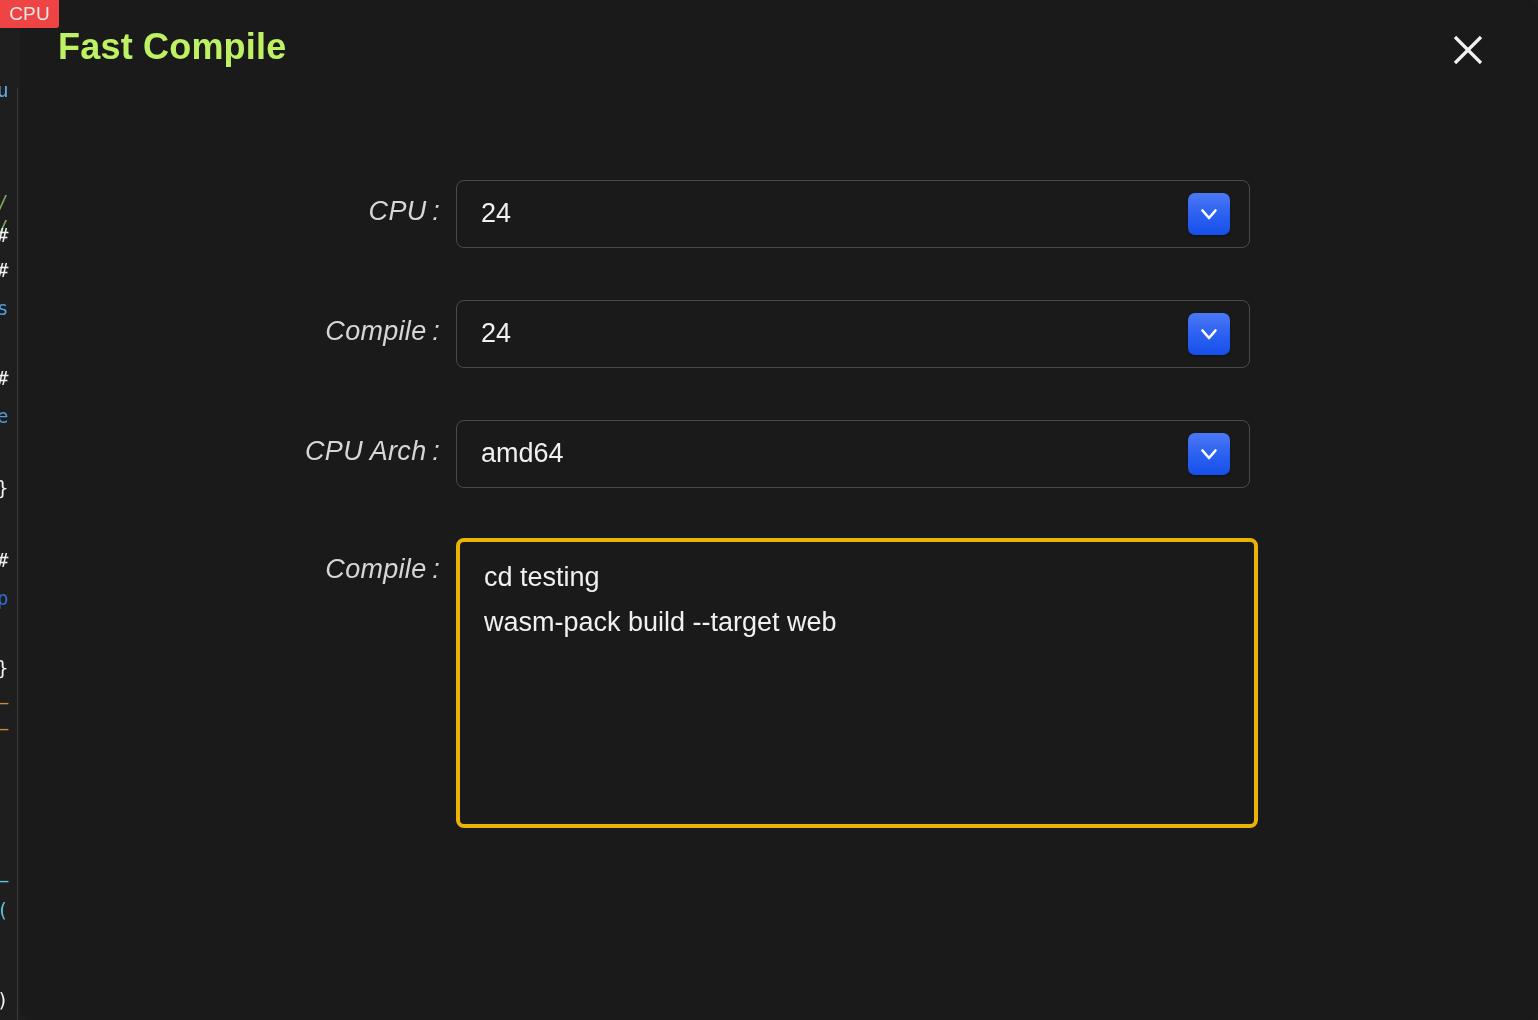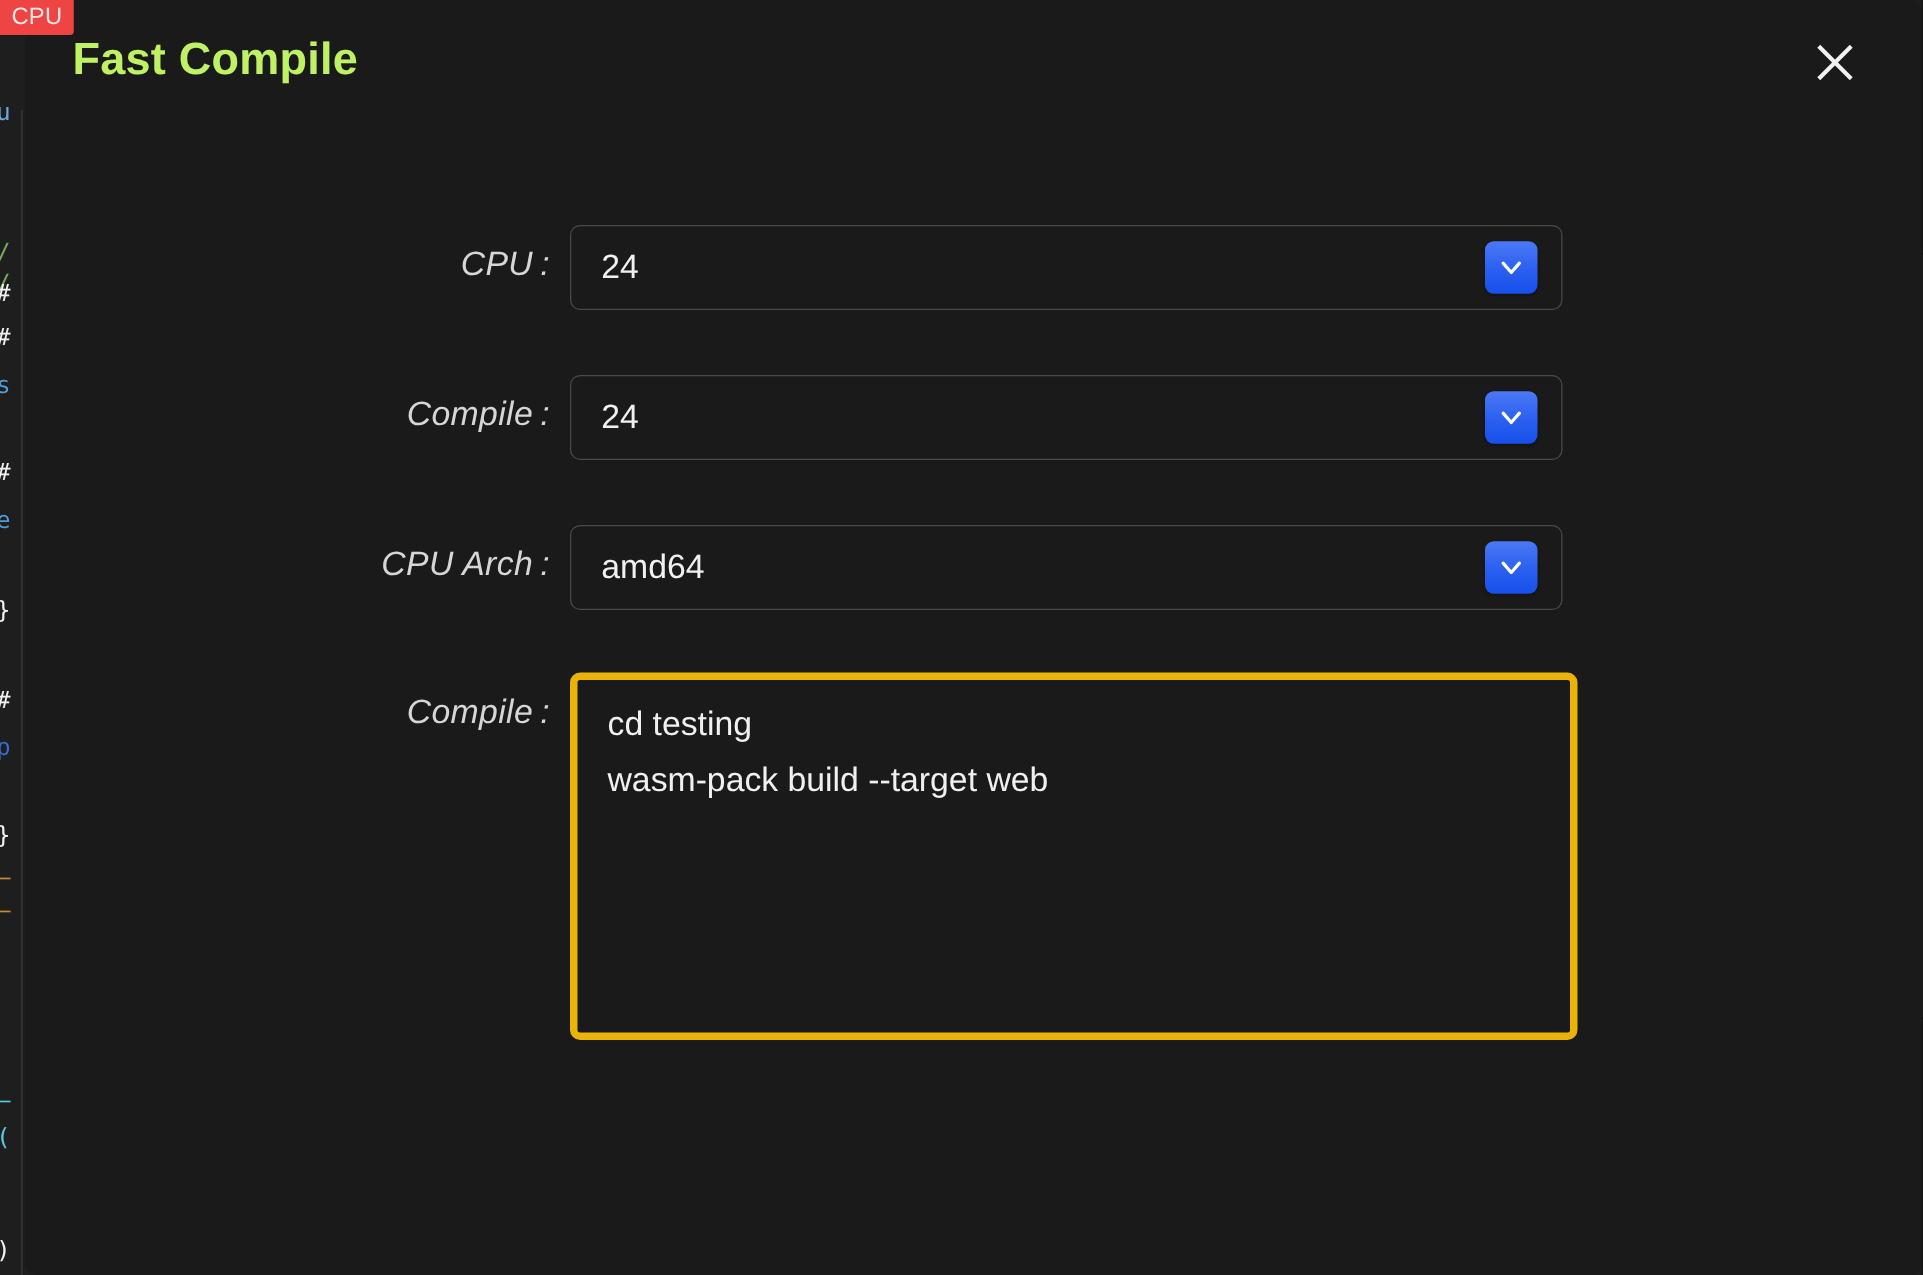--- a/index.html
+++ b/index.html
@@ -164,21 +164,21 @@
     cursor: pointer;
   }
   .select-caret svg { display: block; }
 
   .textarea-box {
     position: absolute;
     left: 436px;
     top: 0;
     width: 794px;
     height: 282px;
-    border: 6px solid #eab308;
+    border: 4px solid #eab308;
     border-radius: 8px;
     background: #1a1a1a;
     cursor: text;
   }
   .textarea-text {
     position: absolute;
     left: 24px;
     top: 13px;
     right: 14px;
     color: #f0f0f0;

